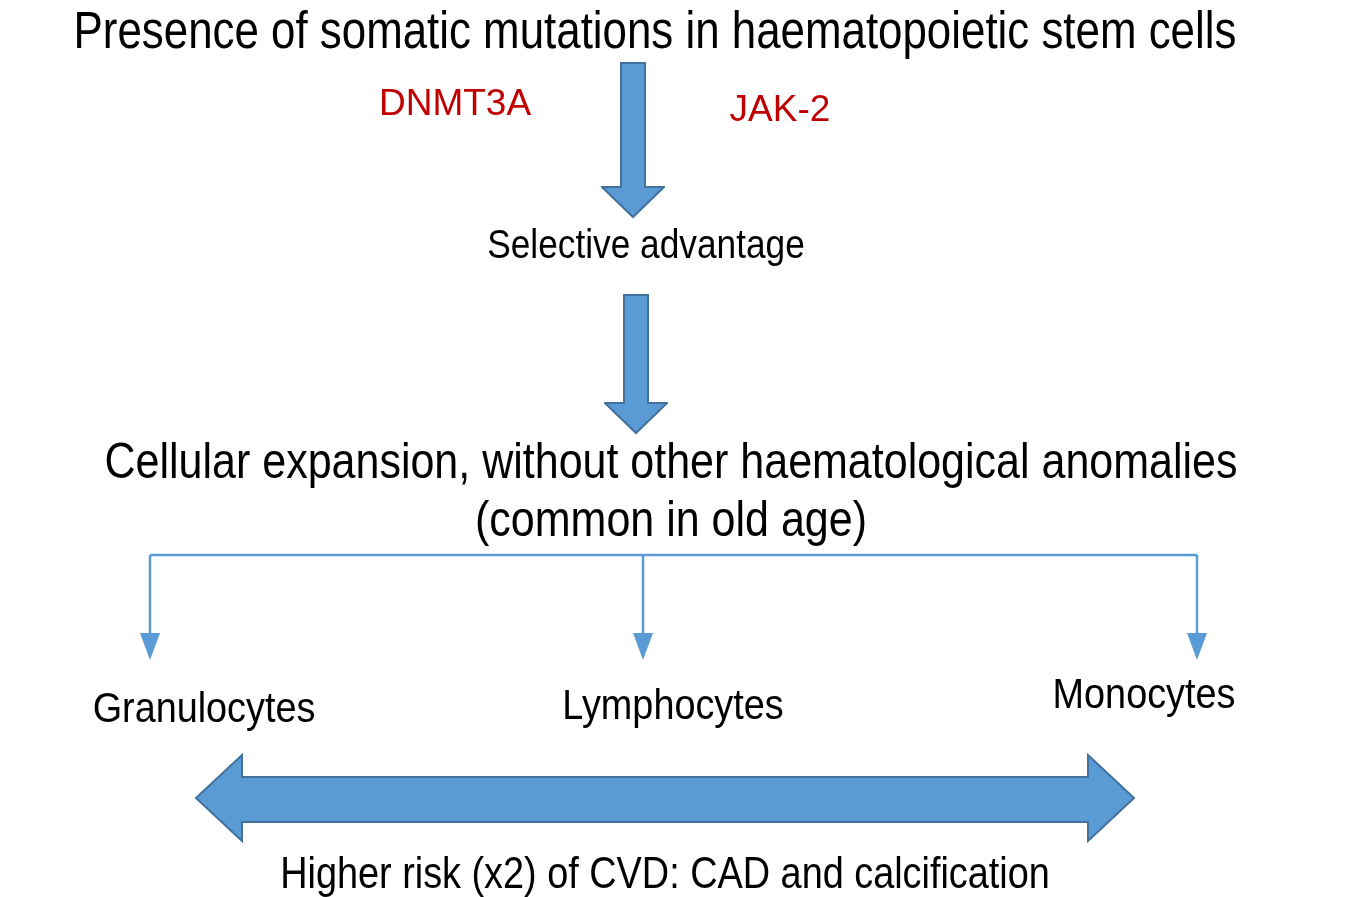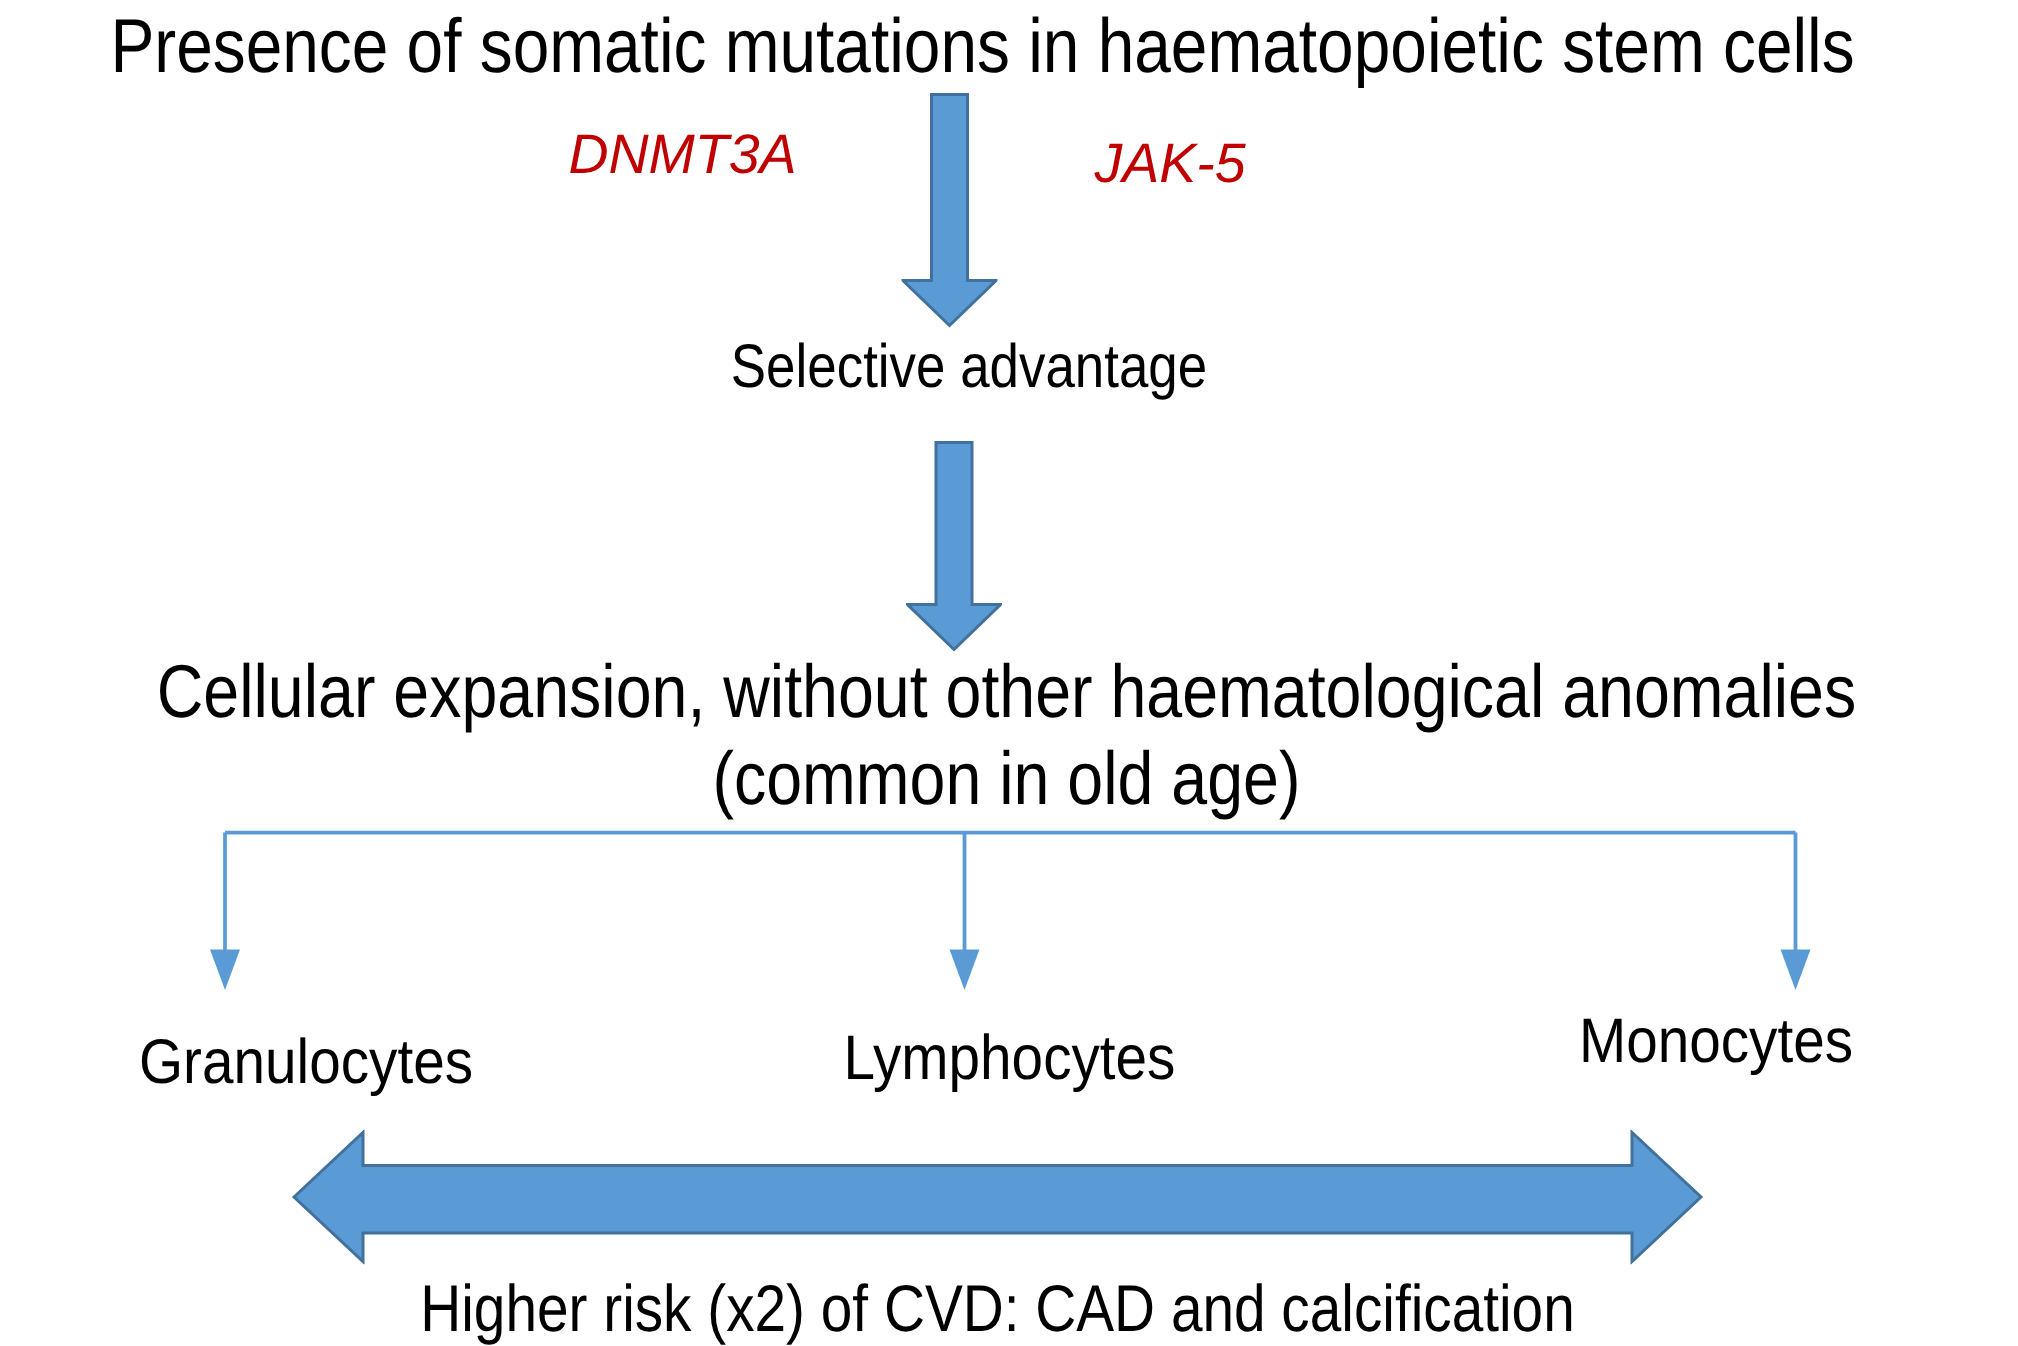--- a/index.html
+++ b/index.html
@@ -31,21 +31,20 @@
   .risk    { font-size: 44px; }
   
   .genes {
     position: absolute;
     white-space: nowrap;
     color: var(--gene-text, #c00000);
     font-size: 37px;
     line-height: 50px;
     text-align: center;
     transform: translateX(-50%);
-    font-style: italic;
   }
   .shape { position: absolute; display: block; }
   .block-arrow polygon {
     fill: var(--arrow-fill, #5b9bd5);
     stroke: var(--arrow-border, #41719c);
     stroke-width: 2;
     stroke-linejoin: miter;
   }
   .connector line {
     stroke: var(--connector-line, #5b9bd5);
@@ -61,21 +60,21 @@
   <div class="ctext title" style="left: 655px; top: 2px;">Presence of somatic mutations in haematopoietic stem cells</div>
 
   <svg class="shape block-arrow" style="left: 601px; top: 62px;" width="64" height="157" viewBox="0 0 64 157">
     <polygon points="20,1 44,1 44,125 63,125 32,155 1,125 20,125"></polygon>
   </svg>
 
   <div class="genes" style="left: 455px; top: 78px;">
     <div>DNMT3A</div>
   </div>
   <div class="genes" style="left: 780px; top: 84px;">
-    <div>JAK-5</div>
+    <div>JAK-2</div>
   </div>
 
   <div class="ctext step" style="left: 646px; top: 221px;">Selective advantage</div>
 
   <svg class="shape block-arrow" style="left: 604px; top: 294px;" width="64" height="141" viewBox="0 0 64 141">
     <polygon points="20,1 44,1 44,109 63,109 32,139 1,109 20,109"></polygon>
   </svg>
 
   <div class="ctext big" style="left: 671px; top: 432px;">
     <div>Cellular expansion, without other haematological anomalies</div>

